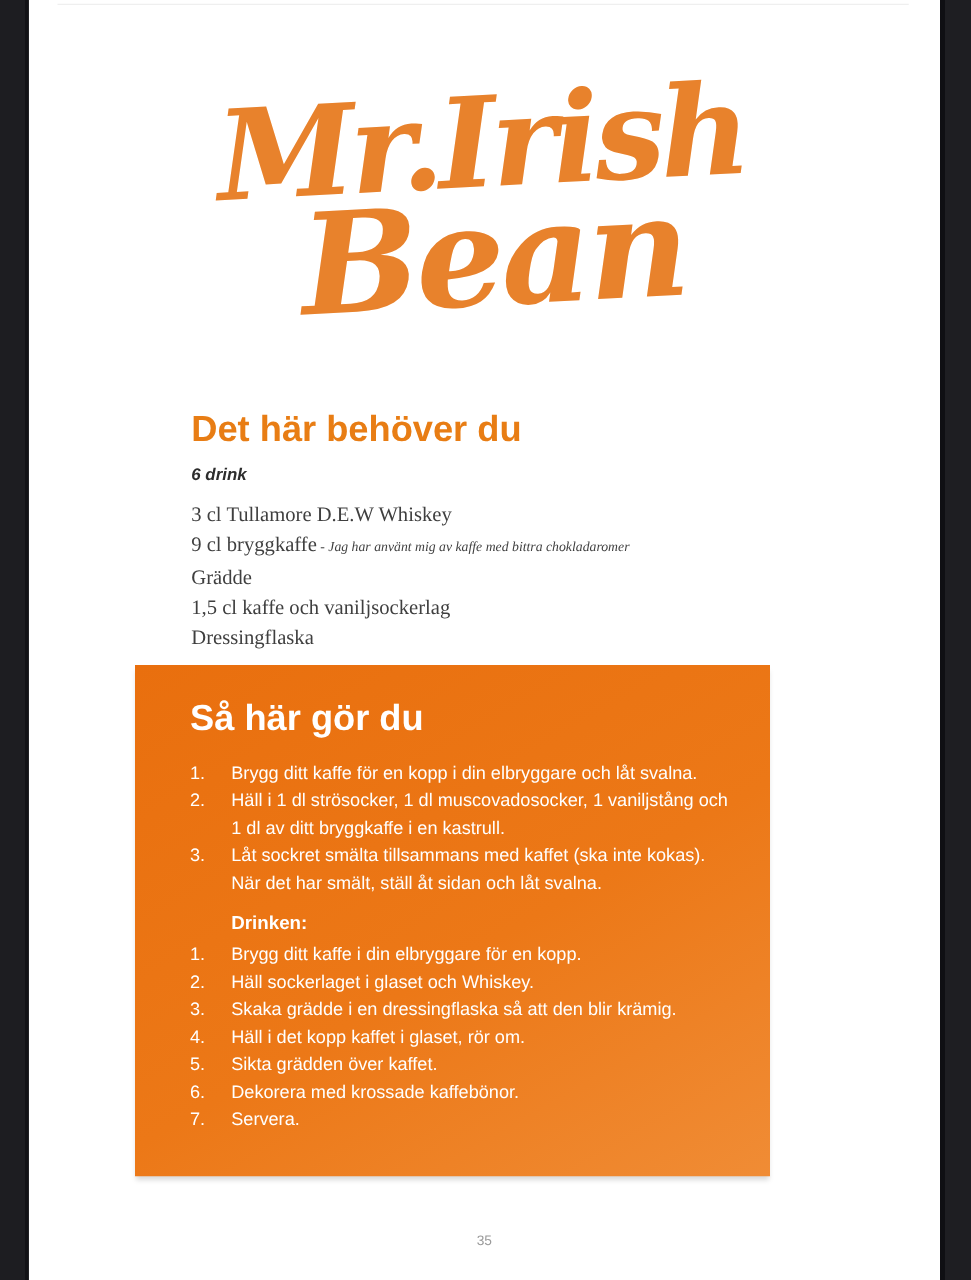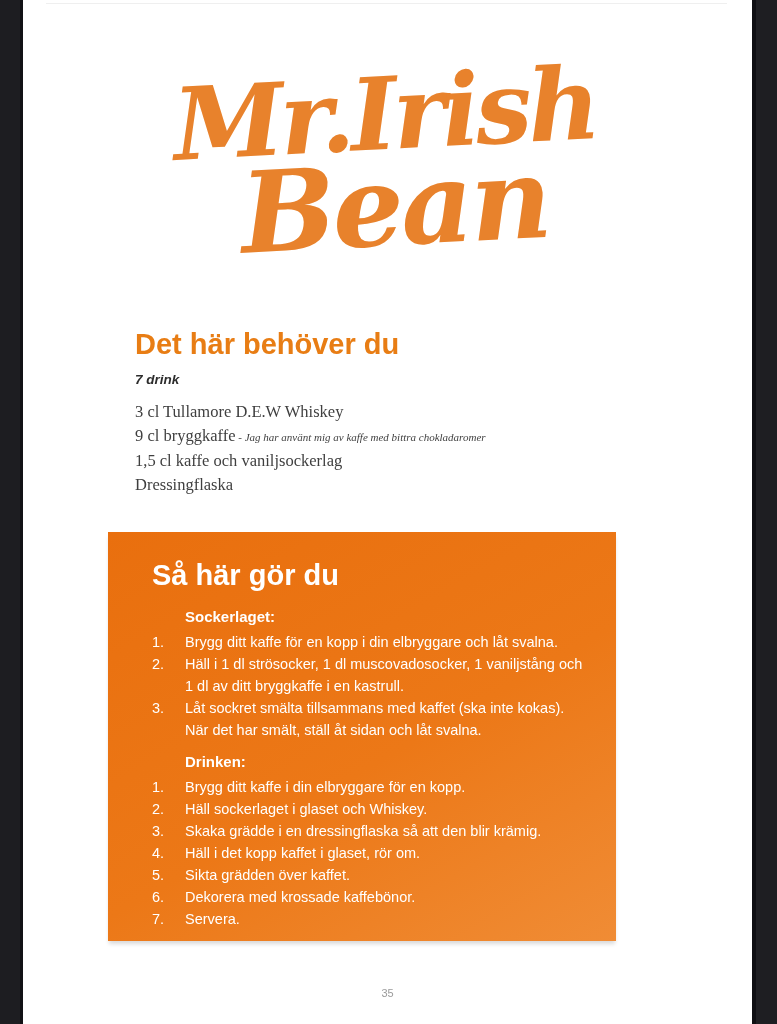--- a/index.html
+++ b/index.html
@@ -38,21 +38,21 @@
     font-style: italic; font-weight: bold;
     color: #e8822c;
     transform: rotate(-3deg);
     line-height: 1;
   }
   .title-line1 { font-size: 100px; letter-spacing: -4px; }
   .title-line2 { font-size: 112px; letter-spacing: -3px; margin-top: -14px; padding-left: 10px; }
 
   
   .needs {
-    position: absolute; left: 112px; top: 328px; width: 560px;
+    position: absolute; left: 130px; top: 328px; width: 560px;
   }
   .needs-heading {
     margin: 0 0 11px 0;
     color: #e87d14;
     font-size: 29px; font-weight: bold;
     letter-spacing: 0px;
   }
   .servings {
     font-size: 13.5px; font-weight: bold; font-style: italic;
     color: #2d2d2d;
@@ -114,33 +114,33 @@
 <div class="paper">
   <div class="top-rule"></div>
 
   <div class="recipe-title" style="color: rgb(232, 130, 44);">
     <div class="title-line1">Mr.Irish</div>
     <div class="title-line2">Bean</div>
   </div>
 
   <div class="needs">
     <h2 class="needs-heading" style="color: rgb(232, 125, 20);">Det här behöver du</h2>
-    <div class="servings">7 drink</div>
+    <div class="servings">6 drink</div>
     <ul class="ingredients">
         <li><span>3 cl Tullamore D.E.W Whiskey</span></li>
         <li><span>9 cl bryggkaffe</span><span class="ingredient-note"> - Jag har använt mig av kaffe med bittra chokladaromer</span></li>
+        <li><span>Grädde</span></li>
         <li><span>1,5 cl kaffe och vaniljsockerlag</span></li>
         <li><span>Dressingflaska</span></li>
       </ul>
   </div>
 
   <div class="method-box" style="background: linear-gradient(150deg, rgb(233, 111, 14) 0%, rgb(236, 120, 23) 55%, rgb(240, 140, 53) 100%);">
     <h2 class="method-heading">Så här gör du</h2>
     <div>
-        <div class="method-label">Sockerlaget:</div>
         <ol class="method-ol">
           <li class="step">
             <span>Brygg ditt kaffe för en kopp i din elbryggare och låt svalna.</span>
           </li>
           <li class="step">
             <span>Häll i 1 dl strösocker, 1 dl muscovadosocker, 1 vaniljstång och 1 dl av ditt bryggkaffe i en kastrull.</span>
           </li>
           <li class="step">
             <span>Låt sockret smälta tillsammans med kaffet (ska inte kokas). När det har smält, ställ åt sidan och låt svalna.</span>
           </li>

